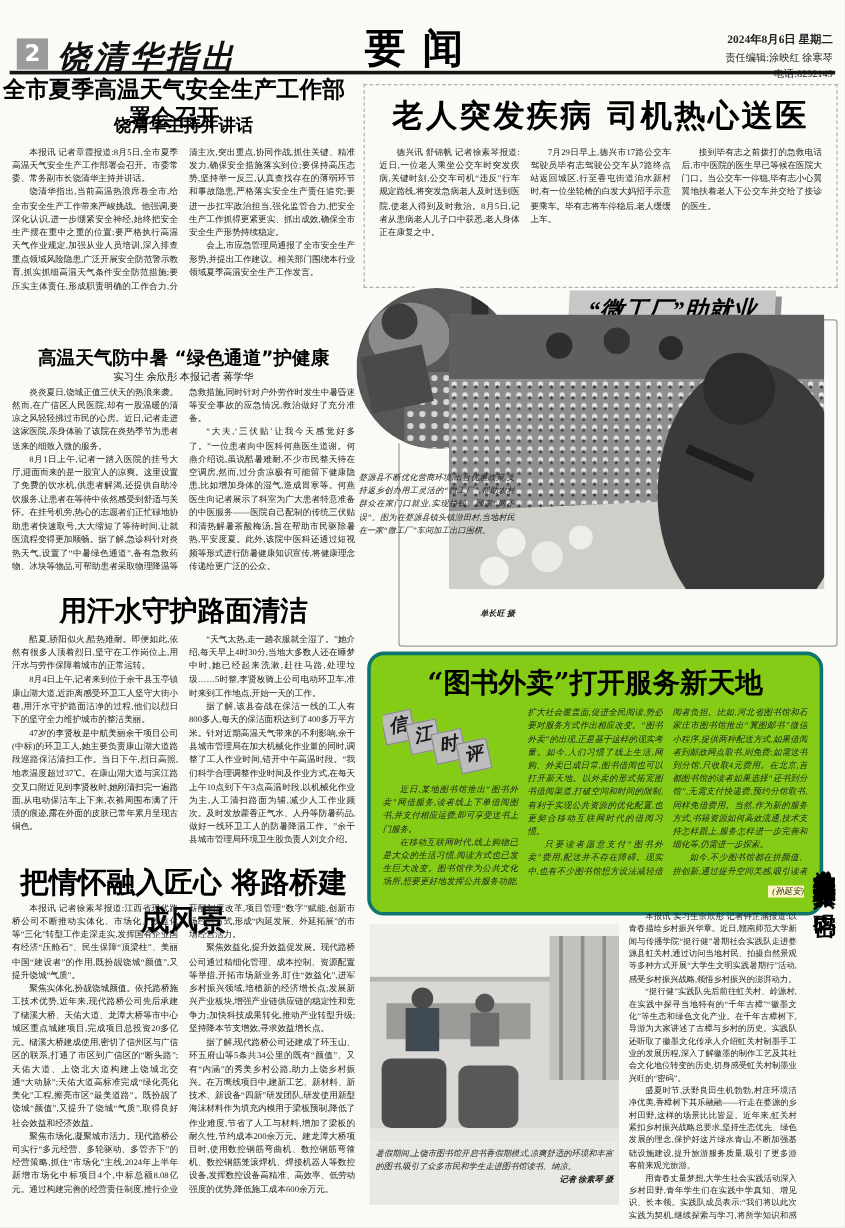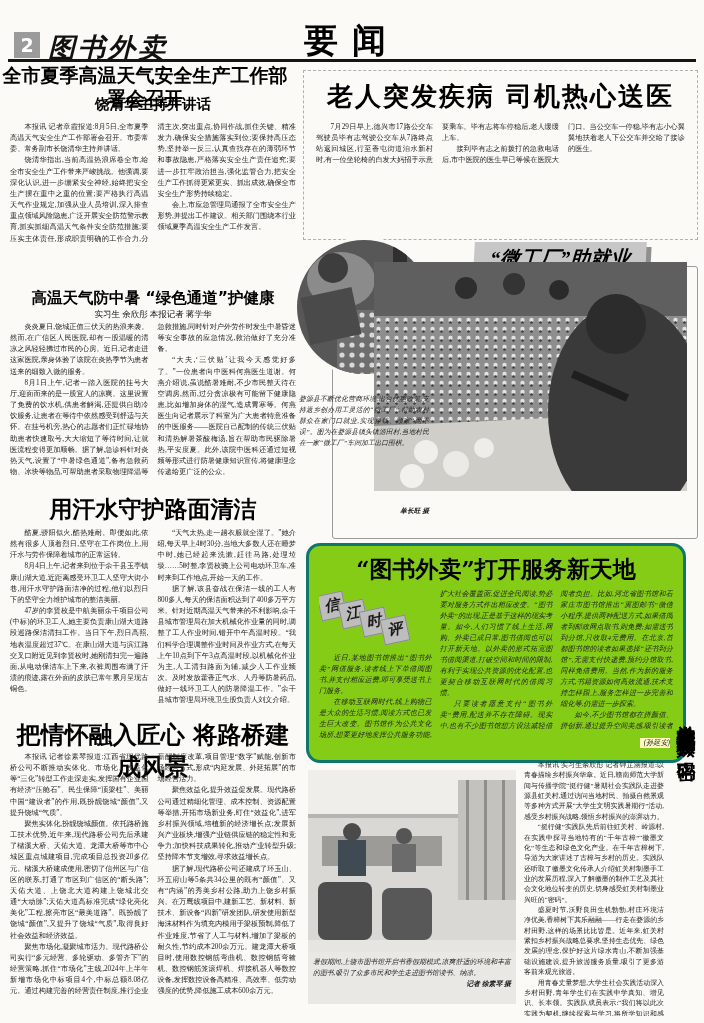--- a/index.html
+++ b/index.html
@@ -65,22 +65,27 @@
   .vtitle{left:672px;top:710px;width:30px;height:306px;writing-mode:vertical-rl;text-orientation:upright;
           font-size:19px;font-weight:900;font-family:"DejaVu Serif",serif;letter-spacing:1px;color:#000;
           line-height:30px;}
 </style>
 </head>
 <body>
 
 <div id="page">
 
   <div class="abs pagenum">2</div>
-  <div class="abs masthead">图书外卖</div>
+  <div class="abs masthead">饶清华指出</div>
   <div class="abs section-title">要闻</div>
+  <div class="abs hdr-right">
+    <div class="d1">2024年8月6日 星期二</div>
+    <div>责任编辑:涂映红 徐寒琴</div>
+    <div>电话:8292149</div>
+  </div>
   <div class="abs hrule"></div>
 
   <div class="abs hl" style="left:2px;top:64px;width:286px;font-size:19px;line-height:1.2;">全市夏季高温天气安全生产工作部署会召开</div>
   <div class="abs hl hl-serif" style="left:10px;top:95px;width:286px;font-size:14.5px;">饶清华主持并讲话</div>
   <div class="abs bcols" style="left:10px;top:122px;width:286px;height:162px;">
       <p class="para">本报讯 记者章霞报道:8月5日,全市夏季高温天气安全生产工作部署会召开。市委常委、常务副市长饶清华主持并讲话。</p>
       <p class="para">饶清华指出,当前高温热浪席卷全市,给全市安全生产工作带来严峻挑战。他强调,要深化认识,进一步绷紧安全神经,始终把安全生产摆在重中之重的位置;要严格执行高温天气作业规定,加强从业人员培训,深入排查重点领域风险隐患,广泛开展安全防范警示教育,抓实抓细高温天气条件安全防范措施;要压实主体责任,形成职责明确的工作合力,分清主次,突出重点,协同作战,抓住关键、精准发力,确保安全措施落实到位;要保持高压态势,坚持举一反三,认真查找存在的薄弱环节和事故隐患,严格落实安全生产责任追究;要进一步扛牢政治担当,强化监管合力,把安全生产工作抓得更紧更实、抓出成效,确保全市安全生产形势持续稳定。</p>
       <p class="para">会上,市应急管理局通报了全市安全生产形势,并提出工作建议。相关部门围绕本行业领域夏季高温安全生产工作发言。</p>
     </div>
 
@@ -106,20 +111,21 @@
       <p class="para">本报讯 记者徐素琴报道:江西省现代路桥公司不断推动实体化、市场化、效益化等“三化”转型工作走深走实,发挥国有企业国有经济“压舱石”、民生保障“顶梁柱”、美丽中国“建设者”的作用,既扮靓饶城“颜值”,又提升饶城“气质”。</p>
       <p class="para">聚焦实体化,扮靓饶城颜值。依托路桥施工技术优势,近年来,现代路桥公司先后承建了槠溪大桥、天佑大道、龙潭大桥等市中心城区重点城建项目,完成项目总投资20多亿元。槠溪大桥建成使用,密切了信州区与广信区的联系,打通了市区到广信区的“断头路”;天佑大道、上饶北大道构建上饶城北交通“大动脉”;天佑大道高标准完成“绿化亮化美化”工程,擦亮市区“最美道路”。既扮靓了饶城“颜值”,又提升了饶城“气质”,取得良好社会效益和经济效益。</p>
       <p class="para">聚焦市场化,凝聚城市活力。现代路桥公司实行“多元经营、多轮驱动、多管齐下”的经营策略,抓住“市场化”主线,2024年上半年新增市场化中标项目4个,中标总额8.08亿元。通过构建完善的经营责任制度,推行企业薪酬制度改革,项目管理“数字”赋能,创新市场经营方式,形成“内延发展、外延拓展”的市场经营活力。</p>
       <p class="para">聚焦效益化,提升效益促发展。现代路桥公司通过精细化管理、成本控制、资源配置等举措,开拓市场新业务,盯住“效益化”,进军乡村振兴领域,培植新的经济增长点;发展新兴产业板块,增强产业链供应链的稳定性和竞争力;加快科技成果转化,推动产业转型升级;坚持降本节支增效,寻求效益增长点。</p>
       <p class="para">据了解,现代路桥公司还建成了环玉山、环五府山等5条共34公里的既有“颜值”、又有“内涵”的秀美乡村公路,助力上饶乡村振兴。在万鹰线项目中,建新工艺、新材料、新技术、新设备“四新”研发团队,研发使用新型海沫材料作为填充内模用于梁板预制,降低了作业难度,节省了人工与材料,增加了梁板的耐久性,节约成本200余万元。建龙潭大桥项目时,使用数控钢筋弯曲机、数控钢筋弯箍机、数控钢筋笼滚焊机、焊接机器人等数控设备,发挥数控设备高精准、高效率、低劳动强度的优势,降低施工成本600余万元。</p>
     </div>
 
   <div class="abs bus-box">
     <div class="hl hl-serif" style="margin-top:8px;font-size:26px;letter-spacing:2px;">老人突发疾病  司机热心送医</div>
     <div class="bcols bcols3" style="margin:8px 12px 0 12px;height:112px;">
+        <p class="para">德兴讯 舒锦帆 记者徐素琴报道:近日,一位老人乘坐公交车时突发疾病,关键时刻,公交车司机“违反”行车规定路线,将突发急病老人及时送到医院,使老人得到及时救治。8月5日,记者从患病老人儿子口中获悉,老人身体正在康复之中。</p>
         <p class="para">7月29日早上,德兴市17路公交车驾驶员毕有志驾驶公交车从7路终点站返回城区,行至香屯街道洎水新村时,有一位坐轮椅的白发大妈招手示意要乘车。毕有志将车停稳后,老人缓缓上车。</p>
         <p class="para">接到毕有志之前拨打的急救电话后,市中医院的医生早已等候在医院大门口。当公交车一停稳,毕有志小心翼翼地扶着老人下公交车并交给了接诊的医生。</p>
       </div>
   </div>
 
   <div class="abs feat-border"></div>
   <div class="abs feat-badge">“微工厂”助就业</div>
 
   <div class="abs circle-photo">
     <svg width="134" height="134">

